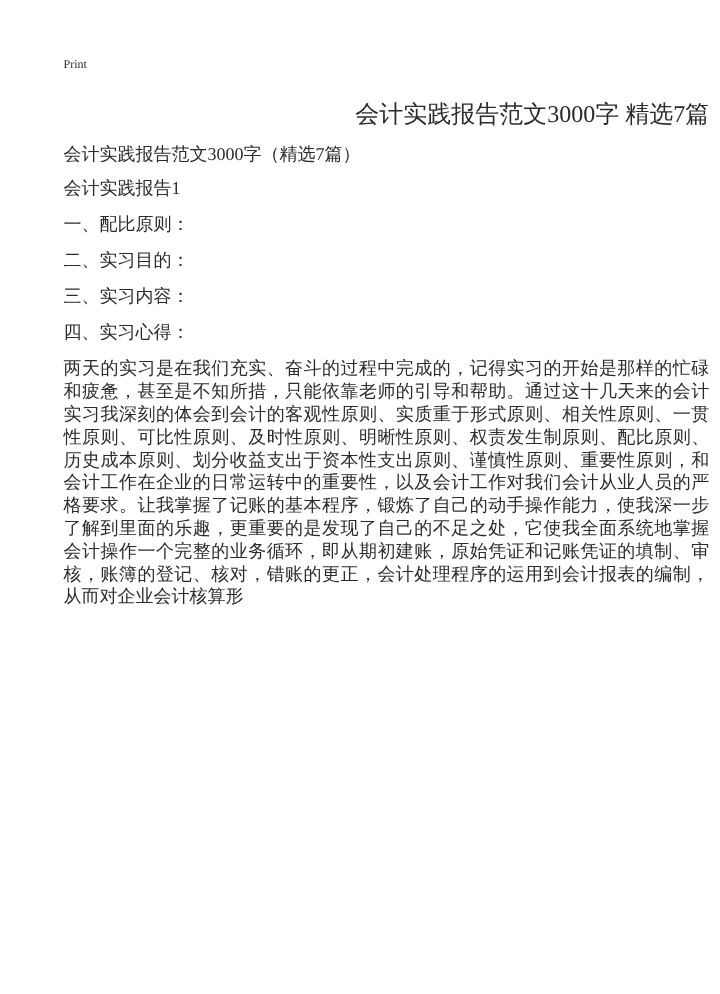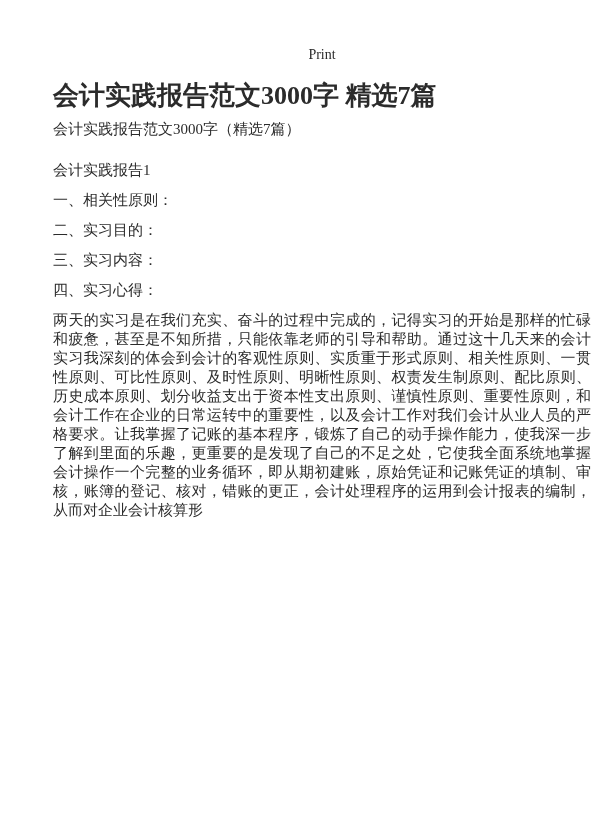--- a/index.html
+++ b/index.html
@@ -12,36 +12,35 @@
   body {
     font-family: "Liberation Serif", "DejaVu Serif", serif;
     color: #2b2b2b;
   }
   .page {
     width: 600px;
     height: 828px;
     padding: 48px 9px 0 53px;
   }
   .print-label {
-    font-size: 14px;
+    font-size: 10px;
     line-height: 13px;
     margin-bottom: 24px;
-    text-align: center;
   }
   .title {
-    font-size: 26px;
+    font-size: 20px;
     line-height: 22px;
-    font-weight: bold;
-    text-align: left;
+    font-weight: normal;
+    text-align: right;
     margin-bottom: 13px;
   }
   .subtitle {
     font-size: 15px;
     line-height: 19px;
-    margin-bottom: 22px;
+    margin-bottom: 10px;
   }
   .para {
     font-size: 15px;
     line-height: 19px;
     margin-bottom: 11px;
     text-align: justify;
     text-justify: inter-ideograph;
     word-break: break-all;
   }
   .heading {
@@ -60,21 +59,21 @@
 
   <h1 class="title">会计实践报告范文3000字 精选7篇</h1>
 
   <p class="subtitle">会计实践报告范文3000字（精选7篇）</p>
 
 
   <h2 class="heading">会计实践报告1</h2>
 
   <div>
 
-    <h3 class="heading">一、相关性原则：</h3>
+    <h3 class="heading">一、配比原则：</h3>
 
     <h3 class="heading">二、实习目的：</h3>
 
     <h3 class="heading">三、实习内容：</h3>
 
     <h3 class="heading">四、实习心得：</h3>
     <p class="para">两天的实习是在我们充实、奋斗的过程中完成的，记得实习的开始是那样的忙碌和疲惫，甚至是不知所措，只能依靠老师的引导和帮助。通过这十几天来的会计实习我深刻的体会到会计的客观性原则、实质重于形式原则、相关性原则、一贯性原则、可比性原则、及时性原则、明晰性原则、权责发生制原则、配比原则、历史成本原则、划分收益支出于资本性支出原则、谨慎性原则、重要性原则，和会计工作在企业的日常运转中的重要性，以及会计工作对我们会计从业人员的严格要求。让我掌握了记账的基本程序，锻炼了自己的动手操作能力，使我深一步了解到里面的乐趣，更重要的是发现了自己的不足之处，它使我全面系统地掌握会计操作一个完整的业务循环，即从期初建账，原始凭证和记账凭证的填制、审核，账簿的登记、核对，错账的更正，会计处理程序的运用到会计报表的编制，从而对企业会计核算形</p>
 
   </div>
 

